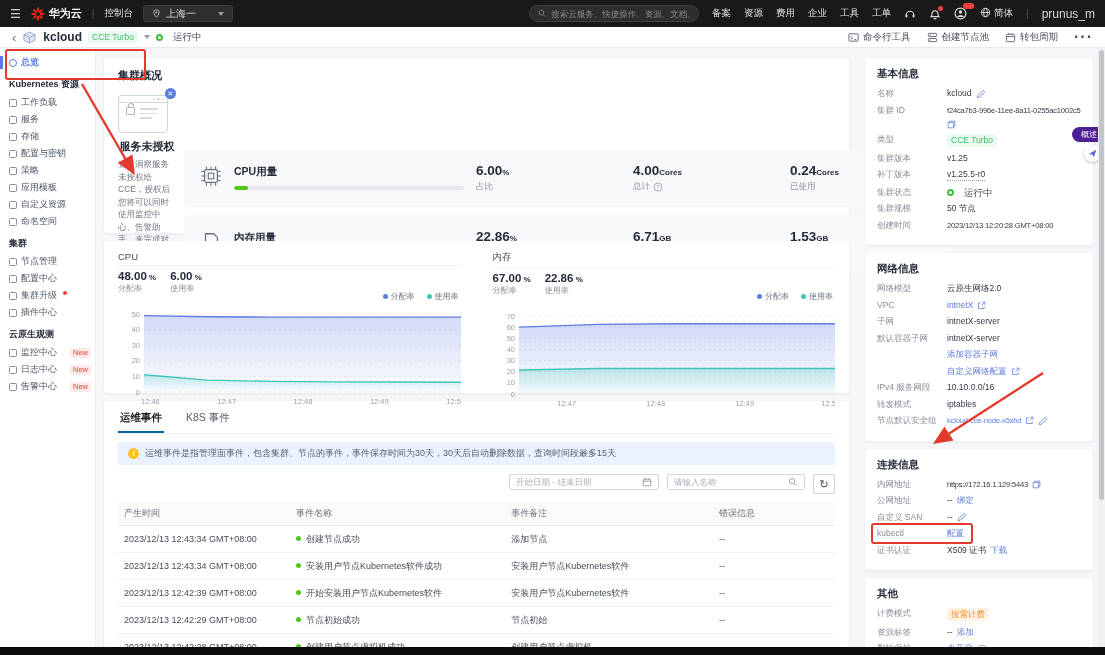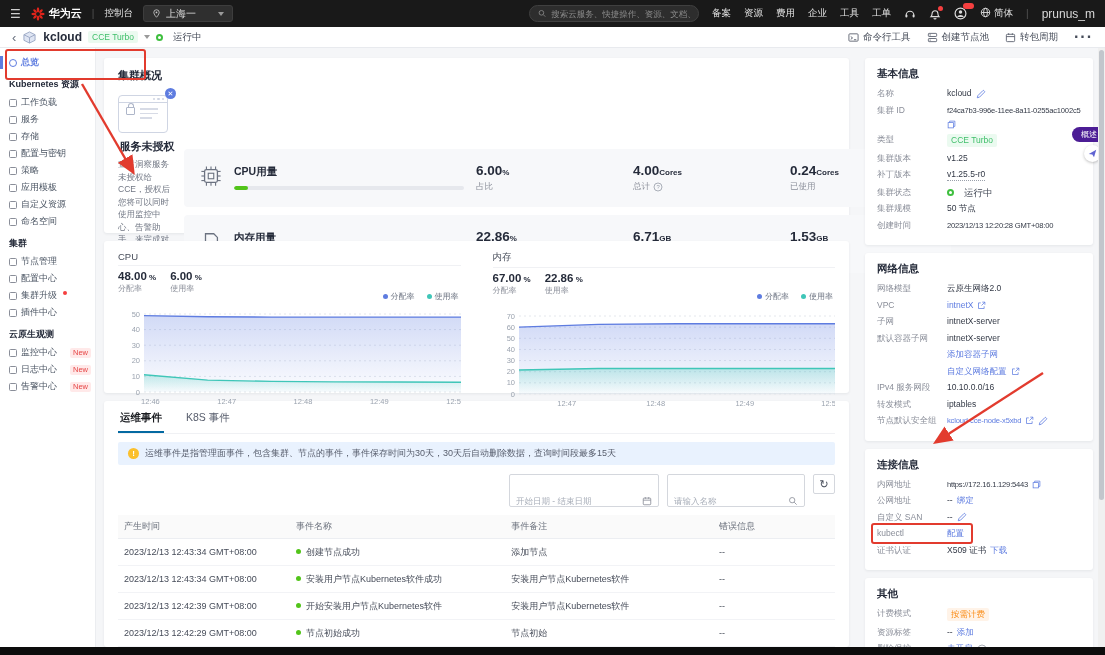--- a/index.html
+++ b/index.html
@@ -95,21 +95,21 @@
   .c-legend .dot { width:5px; height:5px; border-radius:50%; display:inline-block; margin-right:3px; }
 
   
   .ev-card { flex:1; padding:8px 14px; overflow:hidden; display:flex; flex-direction:column; }
   .tabs { display:flex; gap:20px; border-bottom:1px solid #f0f1f4; }
   .tab { font-size:10.5px; color:#575d6c; padding:2px 2px 6px; cursor:pointer; }
   .tab.active { color:#181a1f; font-weight:bold; border-bottom:2px solid #0369a1; }
   .notice { margin-top:8px; background:#e9f2fe; border-radius:2px; padding:5px 10px; font-size:9px; color:#575d6c; display:flex; align-items:center; gap:6px; }
   .notice-ic { width:11px; height:11px; border-radius:50%; background:#fbc02d; color:#fff; font-size:8px; font-weight:bold; text-align:center; line-height:11px; flex:none; }
   .filters { display:flex; justify-content:flex-end; gap:8px; margin:9px 0 8px; }
-  .inbox { display:flex; align-items:flex-end; border:1px solid #d4d7dd; border-radius:2px; height:33px; padding:0 6px; gap:5px; background:#fff; }
+  .inbox { display:flex; align-items:center; border:1px solid #d4d7dd; border-radius:2px; height:16px; padding:0 6px; gap:5px; background:#fff; }
   .inbox input { border:none; outline:none; font-size:8.5px; width:110px; color:#464c59; }
   .inbox input::placeholder { color:#a7adb8; }
   .refresh-btn { width:22px; height:20px; border:1px solid #d4d7dd; border-radius:2px; background:#fff; display:flex; align-items:center; justify-content:center; font-size:11px; color:#464c59; cursor:pointer; }
   table.ev { width:100%; border-collapse:collapse; font-size:9px; }
   table.ev th { text-align:left; font-weight:normal; color:#6a707c; background:#fafafa; padding:5px 6px; border-bottom:1px solid #eceef2; }
   table.ev td { padding:6.5px 6px; border-bottom:1px solid #f2f3f6; color:#464c59; }
   .dotg { width:5px; height:5px; border-radius:50%; background:#52c41a; display:inline-block; margin-right:5px; vertical-align:1px; }
   .dim { color:#9aa0ab; }
 
   

